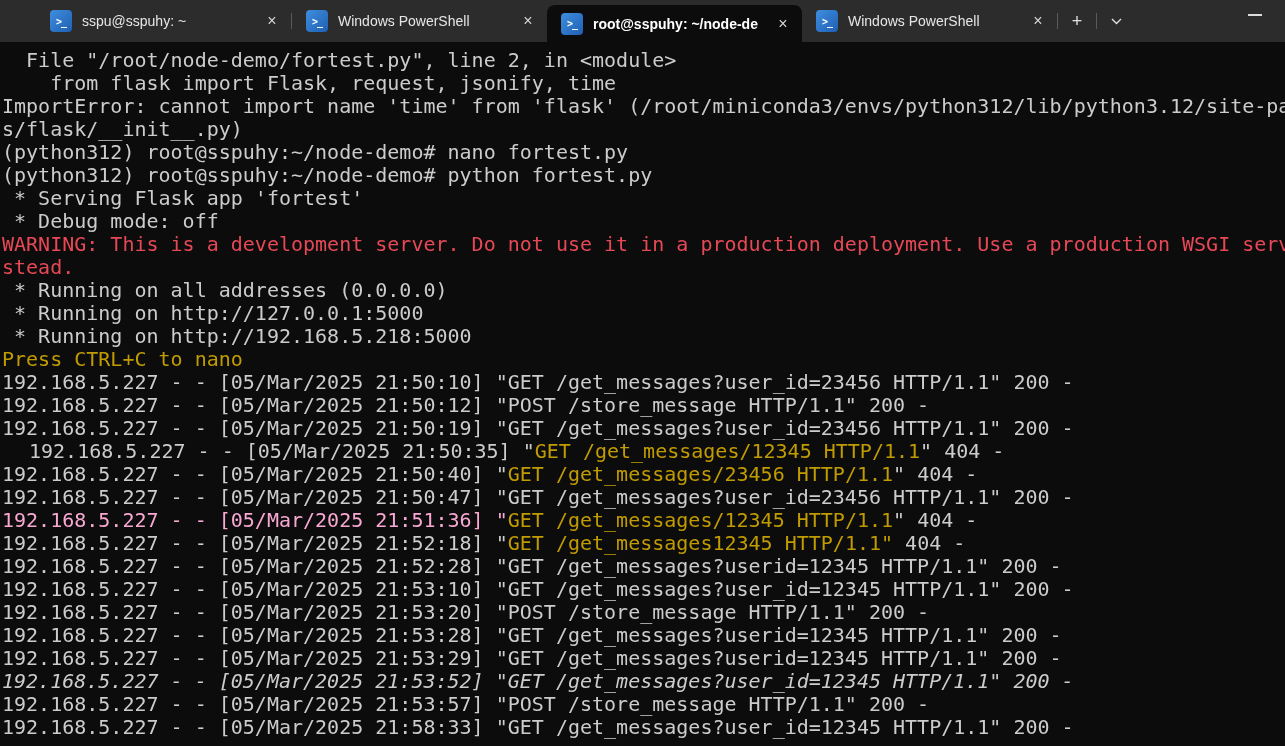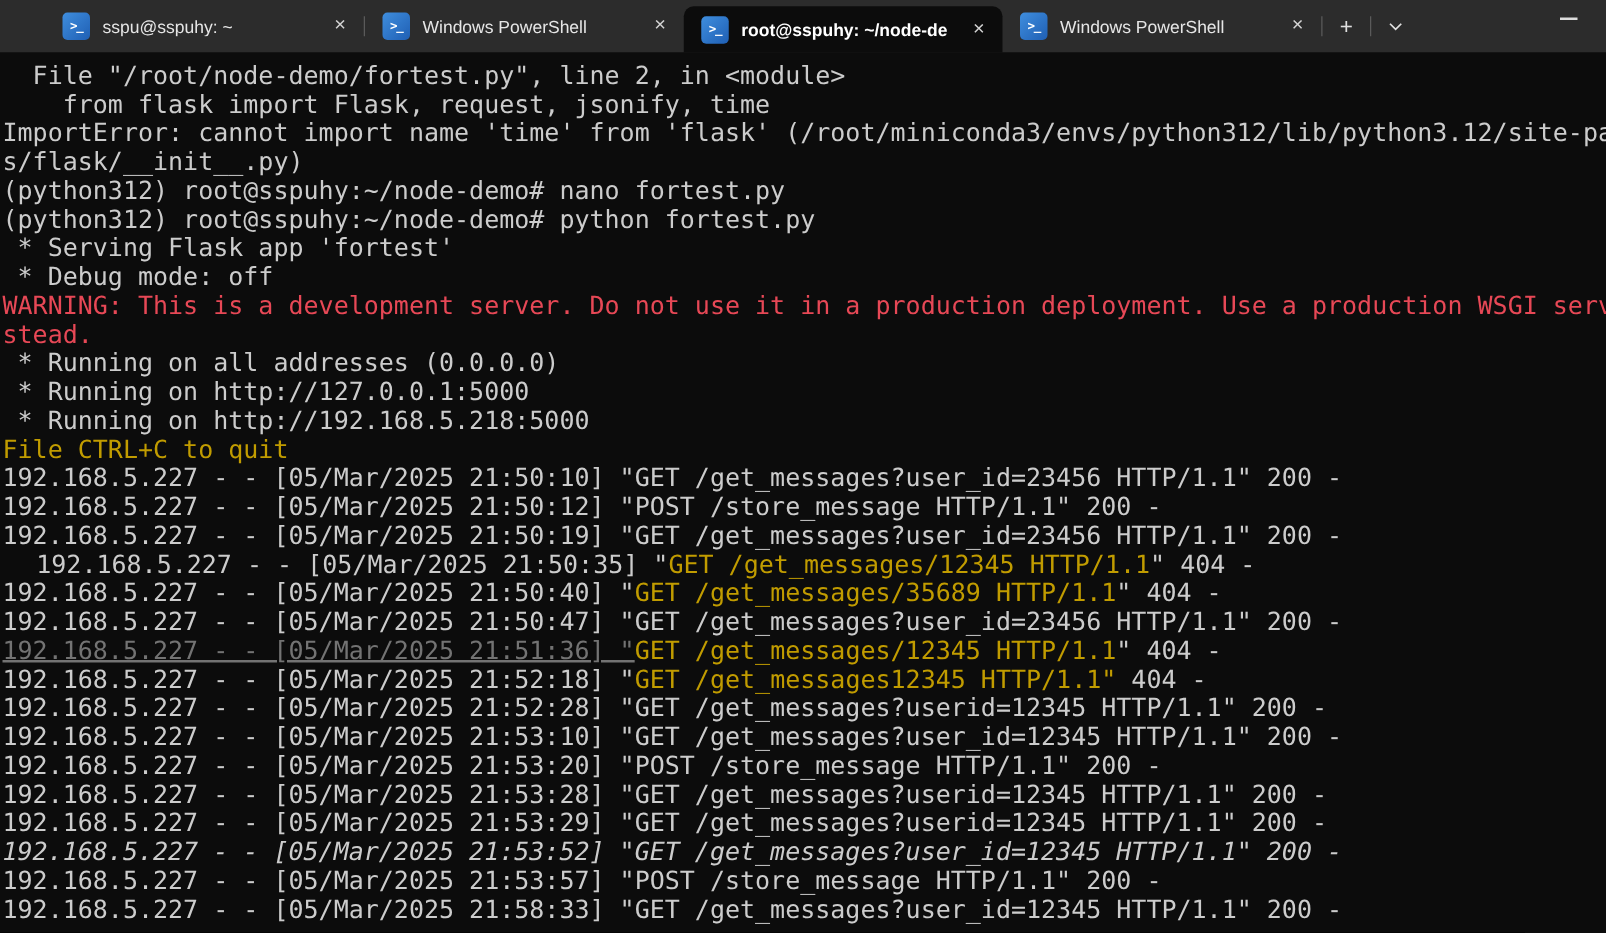--- a/index.html
+++ b/index.html
@@ -180,28 +180,28 @@
         <div class="t-line"><span style="color: rgb(204, 204, 204);">s/flask/__init__.py)</span></div>
         <div class="t-line"><span style="color: rgb(204, 204, 204);">(python312) root@sspuhy:~/node-demo# nano fortest.py</span></div>
         <div class="t-line"><span style="color: rgb(204, 204, 204);">(python312) root@sspuhy:~/node-demo# python fortest.py</span></div>
         <div class="t-line"><span style="color: rgb(204, 204, 204);"> * Serving Flask app 'fortest'</span></div>
         <div class="t-line"><span style="color: rgb(204, 204, 204);"> * Debug mode: off</span></div>
         <div class="t-line"><span style="color: rgb(231, 72, 86);">WARNING: This is a development server. Do not use it in a production deployment. Use a production WSGI serv</span></div>
         <div class="t-line"><span style="color: rgb(231, 72, 86);">stead.</span></div>
         <div class="t-line"><span style="color: rgb(204, 204, 204);"> * Running on all addresses (0.0.0.0)</span></div>
         <div class="t-line"><span style="color: rgb(204, 204, 204);"> * Running on http://127.0.0.1:5000</span></div>
         <div class="t-line"><span style="color: rgb(204, 204, 204);"> * Running on http://192.168.5.218:5000</span></div>
-        <div class="t-line"><span style="color: rgb(193, 156, 0);">File CTRL+C to quit</span></div>
+        <div class="t-line"><span style="color: rgb(193, 156, 0);">Press CTRL+C to nano</span></div>
         <div class="t-line"><span style="color: rgb(204, 204, 204);">192.168.5.227 - - [05/Mar/2025 21:50:10] "GET /get_messages?user_id=23456 HTTP/1.1" 200 -</span></div>
         <div class="t-line"><span style="color: rgb(204, 204, 204);">192.168.5.227 - - [05/Mar/2025 21:50:12] "POST /store_message HTTP/1.1" 200 -</span></div>
         <div class="t-line"><span style="color: rgb(204, 204, 204);">192.168.5.227 - - [05/Mar/2025 21:50:19] "GET /get_messages?user_id=23456 HTTP/1.1" 200 -</span></div>
         <div class="t-line"><span style="color: rgb(204, 204, 204); margin-left: 27px;">192.168.5.227 - - [05/Mar/2025 21:50:35] "</span><span style="color: rgb(193, 156, 0);">GET /get_messages/12345 HTTP/1.1</span><span style="color: rgb(204, 204, 204);">" 404 -</span></div>
-        <div class="t-line"><span style="color: rgb(204, 204, 204);">192.168.5.227 - - [05/Mar/2025 21:50:40] "</span><span style="color: rgb(193, 156, 0);">GET /get_messages/35689 HTTP/1.1</span><span style="color: rgb(204, 204, 204);">" 404 -</span></div>
+        <div class="t-line"><span style="color: rgb(204, 204, 204);">192.168.5.227 - - [05/Mar/2025 21:50:40] "</span><span style="color: rgb(193, 156, 0);">GET /get_messages/23456 HTTP/1.1</span><span style="color: rgb(204, 204, 204);">" 404 -</span></div>
         <div class="t-line"><span style="color: rgb(204, 204, 204);">192.168.5.227 - - [05/Mar/2025 21:50:47] "GET /get_messages?user_id=23456 HTTP/1.1" 200 -</span></div>
-        <div class="t-line"><span style="color: #737373; text-decoration: underline;">192.168.5.227 - - [05/Mar/2025 21:51:36] "</span><span style="color: rgb(193, 156, 0);">GET /get_messages/12345 HTTP/1.1</span><span style="color: rgb(204, 204, 204);">" 404 -</span></div>
+        <div class="t-line"><span style="color: #f9a8d4;">192.168.5.227 - - [05/Mar/2025 21:51:36] "</span><span style="color: rgb(193, 156, 0);">GET /get_messages/12345 HTTP/1.1</span><span style="color: rgb(204, 204, 204);">" 404 -</span></div>
         <div class="t-line"><span style="color: rgb(204, 204, 204);">192.168.5.227 - - [05/Mar/2025 21:52:18] "</span><span style="color: rgb(193, 156, 0);">GET /get_messages12345 HTTP/1.1"</span><span style="color: rgb(204, 204, 204);"> 404 -</span></div>
         <div class="t-line"><span style="color: rgb(204, 204, 204);">192.168.5.227 - - [05/Mar/2025 21:52:28] "GET /get_messages?userid=12345 HTTP/1.1" 200 -</span></div>
         <div class="t-line"><span style="color: rgb(204, 204, 204);">192.168.5.227 - - [05/Mar/2025 21:53:10] "GET /get_messages?user_id=12345 HTTP/1.1" 200 -</span></div>
         <div class="t-line"><span style="color: rgb(204, 204, 204);">192.168.5.227 - - [05/Mar/2025 21:53:20] "POST /store_message HTTP/1.1" 200 -</span></div>
         <div class="t-line"><span style="color: rgb(204, 204, 204);">192.168.5.227 - - [05/Mar/2025 21:53:28] "GET /get_messages?userid=12345 HTTP/1.1" 200 -</span></div>
         <div class="t-line"><span style="color: rgb(204, 204, 204);">192.168.5.227 - - [05/Mar/2025 21:53:29] "GET /get_messages?userid=12345 HTTP/1.1" 200 -</span></div>
         <div class="t-line"><span style="color: rgb(204, 204, 204); font-style: italic;">192.168.5.227 - - [05/Mar/2025 21:53:52] "GET /get_messages?user_id=12345 HTTP/1.1" 200 -</span></div>
         <div class="t-line"><span style="color: rgb(204, 204, 204);">192.168.5.227 - - [05/Mar/2025 21:53:57] "POST /store_message HTTP/1.1" 200 -</span></div>
         <div class="t-line"><span style="color: rgb(204, 204, 204);">192.168.5.227 - - [05/Mar/2025 21:58:33] "GET /get_messages?user_id=12345 HTTP/1.1" 200 -</span></div>
       </div>

